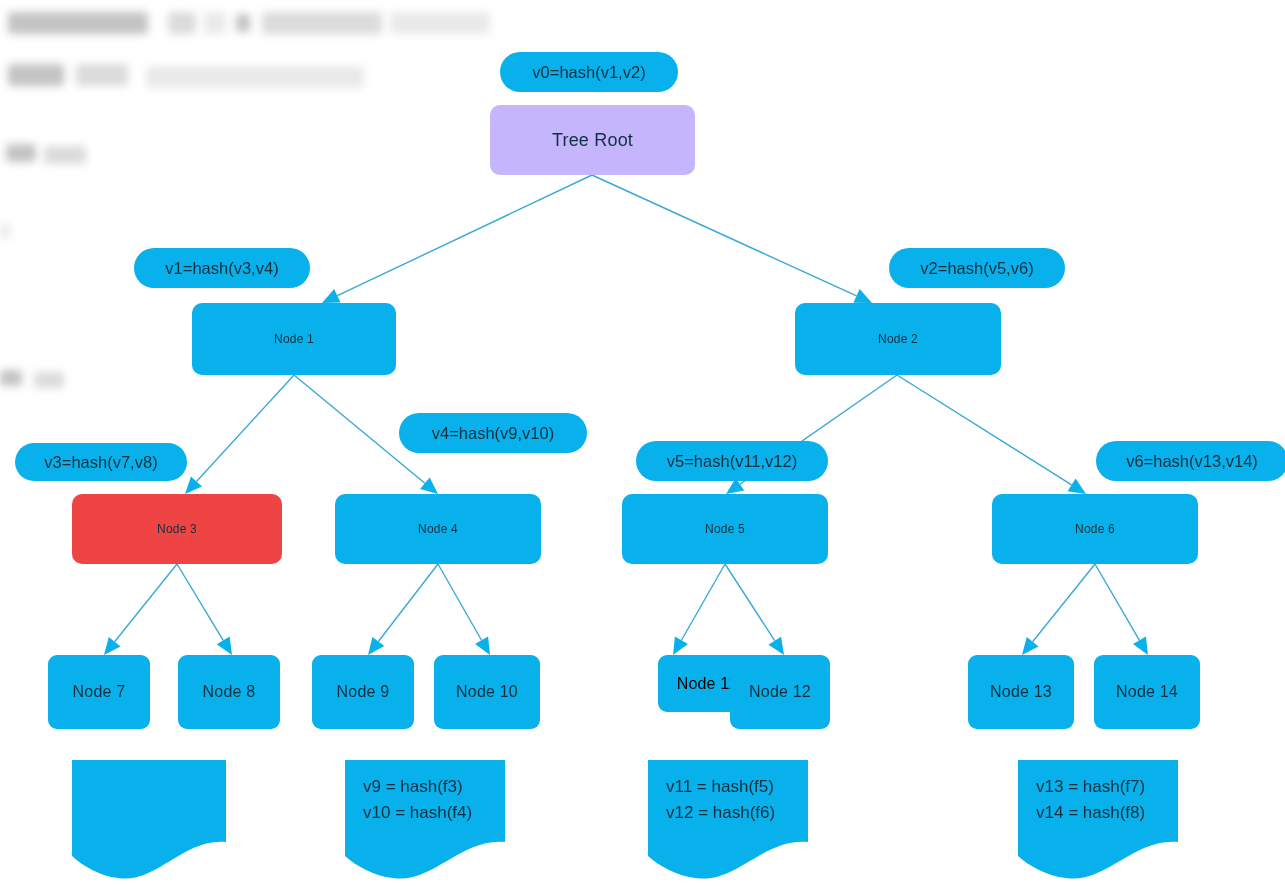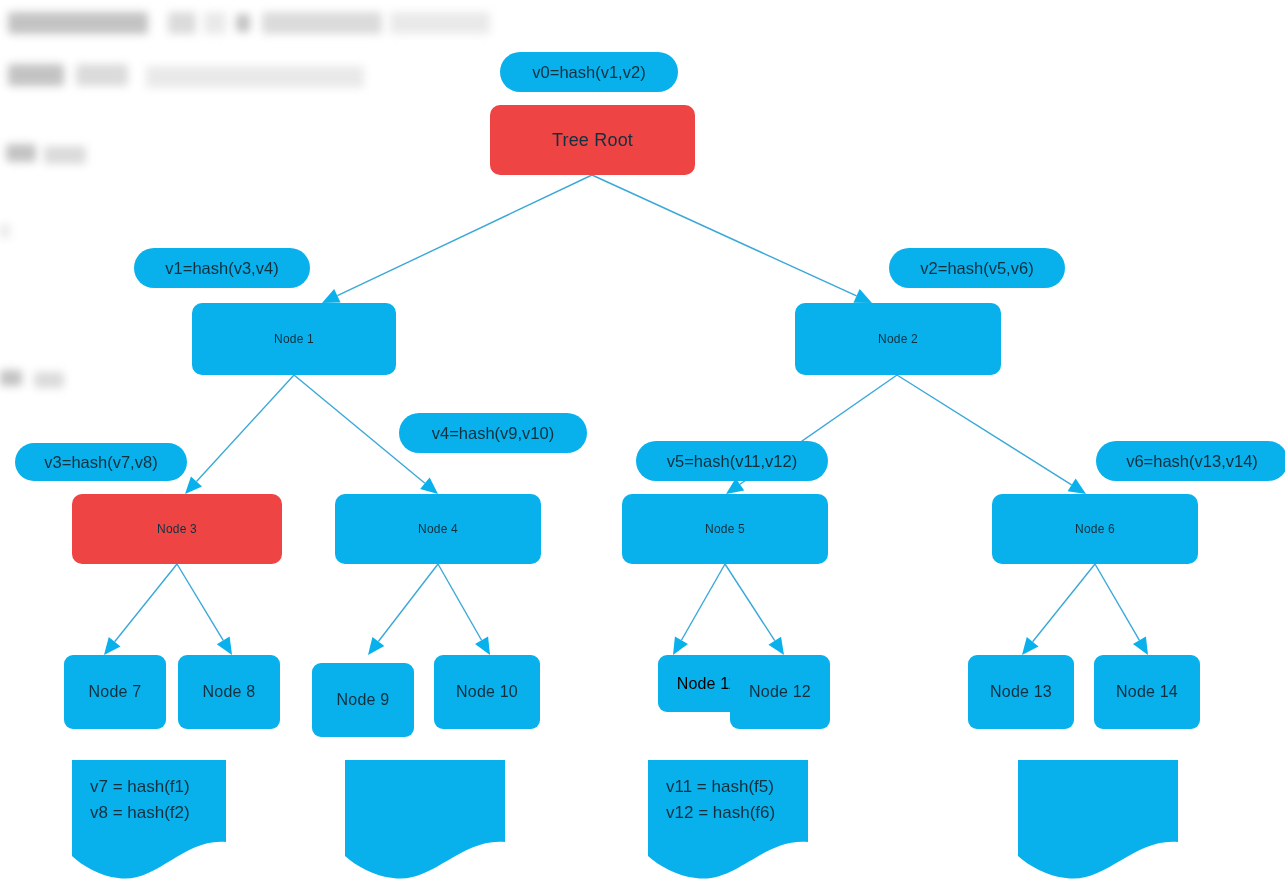--- a/index.html
+++ b/index.html
@@ -164,30 +164,30 @@
         <line x1="1095" y1="564" x2="1032.6375770528227" y2="641.7394587423718" stroke="#3aa8d8" stroke-width="1.4"></line>
         <polygon points="1022,655 1026.7873382626926,637.046410042597 1038.4878158429528,646.4325074421465" fill="#09b1ec"></polygon>
       </g>
       <g>
         <line x1="1095" y1="564" x2="1139.4442316401605" y2="640.3099071557472" stroke="#3aa8d8" stroke-width="1.4"></line>
         <polygon points="1148,655 1132.9633083265196,644.0845108439116 1145.9251549538014,636.5353034675827" fill="#09b1ec"></polygon>
       </g>
     </svg>
 
   <div id="nodes-layer">
-      <div class="node root" style="left: 490px; top: 105px; width: 205px; height: 70px; background: #ef4444; color: rgb(17, 48, 63);">Tree Root</div>
+      <div class="node root" style="left: 490px; top: 105px; width: 205px; height: 70px; background: #c4b5fd; color: rgb(17, 48, 63);">Tree Root</div>
       <div class="node" style="left: 192px; top: 303px; width: 204px; height: 72px; background: rgb(9, 177, 236); color: rgb(17, 48, 63);">Node 1</div>
       <div class="node" style="left: 795px; top: 303px; width: 206px; height: 72px; background: rgb(9, 177, 236); color: rgb(17, 48, 63);">Node 2</div>
       <div class="node" style="left: 72px; top: 494px; width: 210px; height: 70px; background: #ef4444; color: rgb(17, 48, 63);">Node 3</div>
       <div class="node" style="left: 335px; top: 494px; width: 206px; height: 70px; background: rgb(9, 177, 236); color: rgb(17, 48, 63);">Node 4</div>
       <div class="node" style="left: 622px; top: 494px; width: 206px; height: 70px; background: rgb(9, 177, 236); color: rgb(17, 48, 63);">Node 5</div>
       <div class="node" style="left: 992px; top: 494px; width: 206px; height: 70px; background: rgb(9, 177, 236); color: rgb(17, 48, 63);">Node 6</div>
-      <div class="node leaf" style="left: 64px; top: 655px; width: 102px; height: 74px; background: rgb(9, 177, 236); color: rgb(17, 48, 63);">Node 7</div>
+      <div class="node leaf" style="left: 48px; top: 655px; width: 102px; height: 74px; background: rgb(9, 177, 236); color: rgb(17, 48, 63);">Node 7</div>
       <div class="node leaf" style="left: 178px; top: 655px; width: 102px; height: 74px; background: rgb(9, 177, 236); color: rgb(17, 48, 63);">Node 8</div>
-      <div class="node leaf" style="left: 312px; top: 655px; width: 102px; height: 74px; background: rgb(9, 177, 236); color: rgb(17, 48, 63); margin-top: 8px;">Node 9</div>
+      <div class="node leaf" style="left: 312px; top: 655px; width: 102px; height: 74px; background: rgb(9, 177, 236); color: rgb(17, 48, 63);">Node 9</div>
       <div class="node leaf" style="left: 434px; top: 655px; width: 106px; height: 74px; background: rgb(9, 177, 236); color: rgb(17, 48, 63);">Node 10</div>
       <div class="node leaf" style="left: 622px; top: 655px; width: 98px; height: 57px; background: rgb(9, 177, 236); color: #000000; margin-left: 36px;">Node 11</div>
       <div class="node leaf" style="left: 730px; top: 655px; width: 100px; height: 74px; background: rgb(9, 177, 236); color: rgb(17, 48, 63);">Node 12</div>
       <div class="node leaf" style="left: 968px; top: 655px; width: 106px; height: 74px; background: rgb(9, 177, 236); color: rgb(17, 48, 63);">Node 13</div>
       <div class="node leaf" style="left: 1094px; top: 655px; width: 106px; height: 74px; background: rgb(9, 177, 236); color: rgb(17, 48, 63);">Node 14</div>
     </div>
 
   <div id="pills-layer">
       <div class="pill" style="left: 500px; top: 52px; width: 178px; height: 40px; background: rgb(9, 177, 236); color: rgb(17, 48, 63);">v0=hash(v1,v2)</div>
       <div class="pill" style="left: 134px; top: 248px; width: 176px; height: 40px; background: rgb(9, 177, 236); color: rgb(17, 48, 63);">v1=hash(v3,v4)</div>
@@ -196,39 +196,43 @@
       <div class="pill" style="left: 399px; top: 413px; width: 188px; height: 40px; background: rgb(9, 177, 236); color: rgb(17, 48, 63);">v4=hash(v9,v10)</div>
       <div class="pill" style="left: 636px; top: 441px; width: 192px; height: 40px; background: rgb(9, 177, 236); color: rgb(17, 48, 63);">v5=hash(v11,v12)</div>
       <div class="pill" style="left: 1096px; top: 441px; width: 192px; height: 40px; background: rgb(9, 177, 236); color: rgb(17, 48, 63);">v6=hash(v13,v14)</div>
     </div>
 
   <div id="docs-layer">
       <div class="doc" style="left: 72px; top: 760px; width: 154px; height: 120px; color: rgb(17, 48, 63);">
         <svg class="doc-shape" viewBox="0 0 154 120" preserveAspectRatio="none">
           <path d="M0,0 L154,0 L154,82 C110.88,78 84.7,124 46.199999999999996,118 C27.72,116 10.780000000000001,106 0,96 Z" fill="#09b1ec"></path>
         </svg>
-        <div class="doc-text">
-          <div>v7 = hash(f1)</div>
-          <div>v8 = hash(f2)</div>
-        </div>
       </div>
       <div class="doc" style="left: 345px; top: 760px; width: 160px; height: 120px; color: rgb(17, 48, 63);">
         <svg class="doc-shape" viewBox="0 0 160 120" preserveAspectRatio="none">
           <path d="M0,0 L160,0 L160,82 C115.19999999999999,78 88,124 48,118 C28.799999999999997,116 11.200000000000001,106 0,96 Z" fill="#09b1ec"></path>
         </svg>
+        <div class="doc-text">
+          <div>v9 = hash(f3)</div>
+          <div>v10 = hash(f4)</div>
+        </div>
       </div>
       <div class="doc" style="left: 648px; top: 760px; width: 160px; height: 120px; color: rgb(17, 48, 63);">
         <svg class="doc-shape" viewBox="0 0 160 120" preserveAspectRatio="none">
           <path d="M0,0 L160,0 L160,82 C115.19999999999999,78 88,124 48,118 C28.799999999999997,116 11.200000000000001,106 0,96 Z" fill="#09b1ec"></path>
         </svg>
         <div class="doc-text">
           <div>v11 = hash(f5)</div>
           <div>v12 = hash(f6)</div>
         </div>
       </div>
       <div class="doc" style="left: 1018px; top: 760px; width: 160px; height: 120px; color: rgb(17, 48, 63);">
         <svg class="doc-shape" viewBox="0 0 160 120" preserveAspectRatio="none">
           <path d="M0,0 L160,0 L160,82 C115.19999999999999,78 88,124 48,118 C28.799999999999997,116 11.200000000000001,106 0,96 Z" fill="#09b1ec"></path>
         </svg>
+        <div class="doc-text">
+          <div>v13 = hash(f7)</div>
+          <div>v14 = hash(f8)</div>
+        </div>
       </div>
     </div>
 
 </div>
 
 </body></html>

